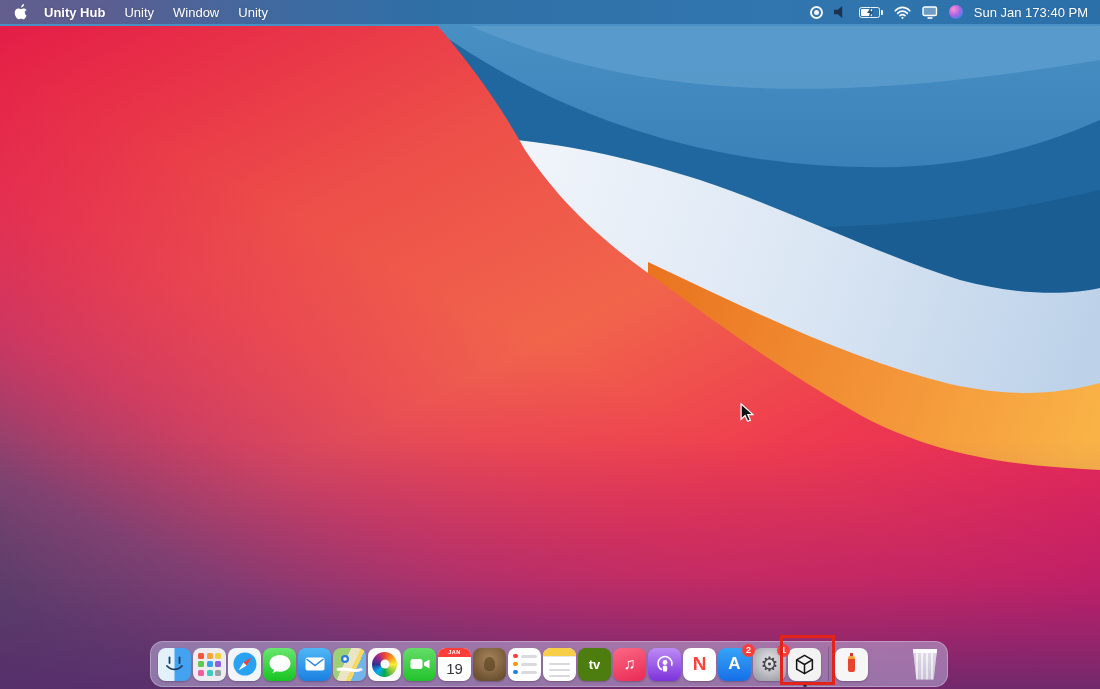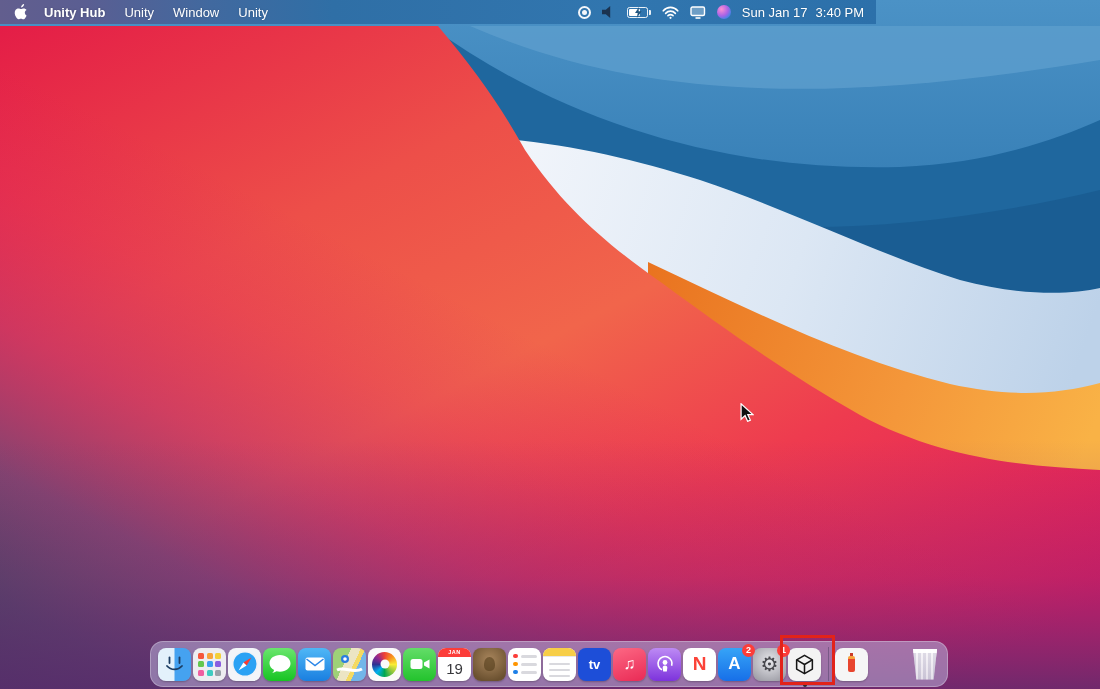--- a/index.html
+++ b/index.html
@@ -7,41 +7,41 @@
   body {
     position: relative; overflow: hidden;
     font-family: "Liberation Sans", sans-serif;
     background:#1b5e96;
   }
   
   .wallpaper { position:absolute; inset:0; width:1100px; height:689px; display:block; }
 
   
   .menubar {
-    position:absolute; top:0; left:0; width:876px; height:24px;
+    position:absolute; top:0; left:0; width:1100px; height:24px;
     background:linear-gradient(90deg,#625e8e 0%,#5a5e92 10%,#41699f 24%,#2f6fa6 38%,#3176af 70%,#2c70aa 100%);
     display:flex; align-items:center; color:#fff; font-size:13px; z-index:30;text-align:center;
   }
   .mb-left { display:flex; align-items:center; padding-left:14px; gap:0; }
   .apple { width:15px; height:16px; margin-right:15px; display:flex; align-items:center; }
   .mb-appname { font-weight:bold; margin-right:19px; text-shadow:0 0 2px rgba(0,0,0,.25); }
   .mb-menu { margin-right:19px; text-shadow:0 0 2px rgba(0,0,0,.2); }
   .mb-right { margin-left:auto; display:flex; align-items:center; gap:11px; padding-right:12px; }
   .rec-ind { width:13px; height:13px; border:2px solid #f3f6fa; border-radius:50%;
              display:flex; align-items:center; justify-content:center; }
   .rec-ind i { width:5px; height:5px; background:#f3f6fa; border-radius:50%; display:block; }
   .battery { display:flex; align-items:center; }
   .batt-body { width:21px; height:11px; border:1px solid rgba(255,255,255,.9); border-radius:2.5px;
                position:relative; padding:1px; }
   .batt-fill { position:absolute; left:1px; top:1px; bottom:1px; width:58%; background:#fff; border-radius:1px; }
   .batt-bolt { position:absolute; left:6px; top:-1px; }
   .batt-cap { width:2px; height:5px; background:rgba(255,255,255,.9); border-radius:0 1px 1px 0; margin-left:1px; }
   .siri { width:14px; height:14px; border-radius:50%;
           background:radial-gradient(circle at 32% 30%, #ff8fd2, #a964e6 48%, #3f84e6 78%, #2a5cbe); }
-  .clock { display:flex; gap:8px; white-space:nowrap; text-shadow:0 0 2px rgba(0,0,0,.2); }
+  .clock { display:flex; white-space:nowrap; text-shadow:0 0 2px rgba(0,0,0,.2); }
 
   
   .cursor { position:absolute; left:740px; top:403px; z-index:40; }
 
   
   .annotation-box {
     position:absolute; left:780px; top:635px; width:55px; height:50px;
     border:3px solid #e2231a; z-index:25; pointer-events:none;
   }
 
@@ -88,21 +88,21 @@
   .contacts-blob { width:11px; height:14px; background:#57401f; border-radius:50% 50% 40% 40%; opacity:.65; }
   .dk-reminders { background:#fff; flex-direction:column; align-items:flex-start; justify-content:center;
                   gap:3.5px; padding-left:5px; }
   .rem-row { display:flex; align-items:center; gap:3px; }
   .rem-row i { width:4.5px; height:4.5px; border-radius:50%; display:block; }
   .rem-row b { width:16px; height:3px; border-radius:2px; background:#d9d9de; display:block; }
   .dk-notes { background:#fff; flex-direction:column; overflow:hidden; justify-content:flex-start; }
   .notes-head { width:100%; height:9px; background:#f7ce47; border-bottom:1px solid #e8e8e8; }
   .notes-lines { flex:1; width:100%; display:flex; flex-direction:column; gap:4px; padding:6px 6px 0; }
   .notes-lines i { height:2px; background:#d9d9de; border-radius:1px; display:block; }
-  .dk-tv { background:#1d4ed8; color:#fff; font-weight:bold; font-size:13px; }
+  .dk-tv { background:#4d7c0f; color:#fff; font-weight:bold; font-size:13px; }
   .dk-music { background:linear-gradient(160deg,#fd6884,#e92a55); color:#fff; font-size:16px; }
   .dk-podcasts { background:linear-gradient(180deg,#bd8af4,#7d33dc); }
   .dk-news { background:#fff; color:#fb4338; font-weight:bold; font-size:19px; }
   .dk-appstore { background:linear-gradient(180deg,#36a4f7,#176fe8); color:#fff; font-weight:bold; font-size:17px; }
   .dk-sysprefs { background:radial-gradient(circle at 50% 40%, #e7e7eb, #93939c); color:#46464c; font-size:20px; line-height:1; }
   .dk-unity { background:#f3f3f3; }
   .dk-installer { background:#f6f6f6; flex-direction:column; }
   .bottle { width:7px; height:16px; border-radius:2px; background:linear-gradient(180deg,#f7a23c 0 20%, #e8452f 20% 100%); position:relative; }
   .bottle::before { content:""; position:absolute; top:-3px; left:2px; width:3px; height:3px; background:#c93a28; }
   .trash { width:28px; height:31px; margin-left:41px; flex:0 0 auto; position:relative;

